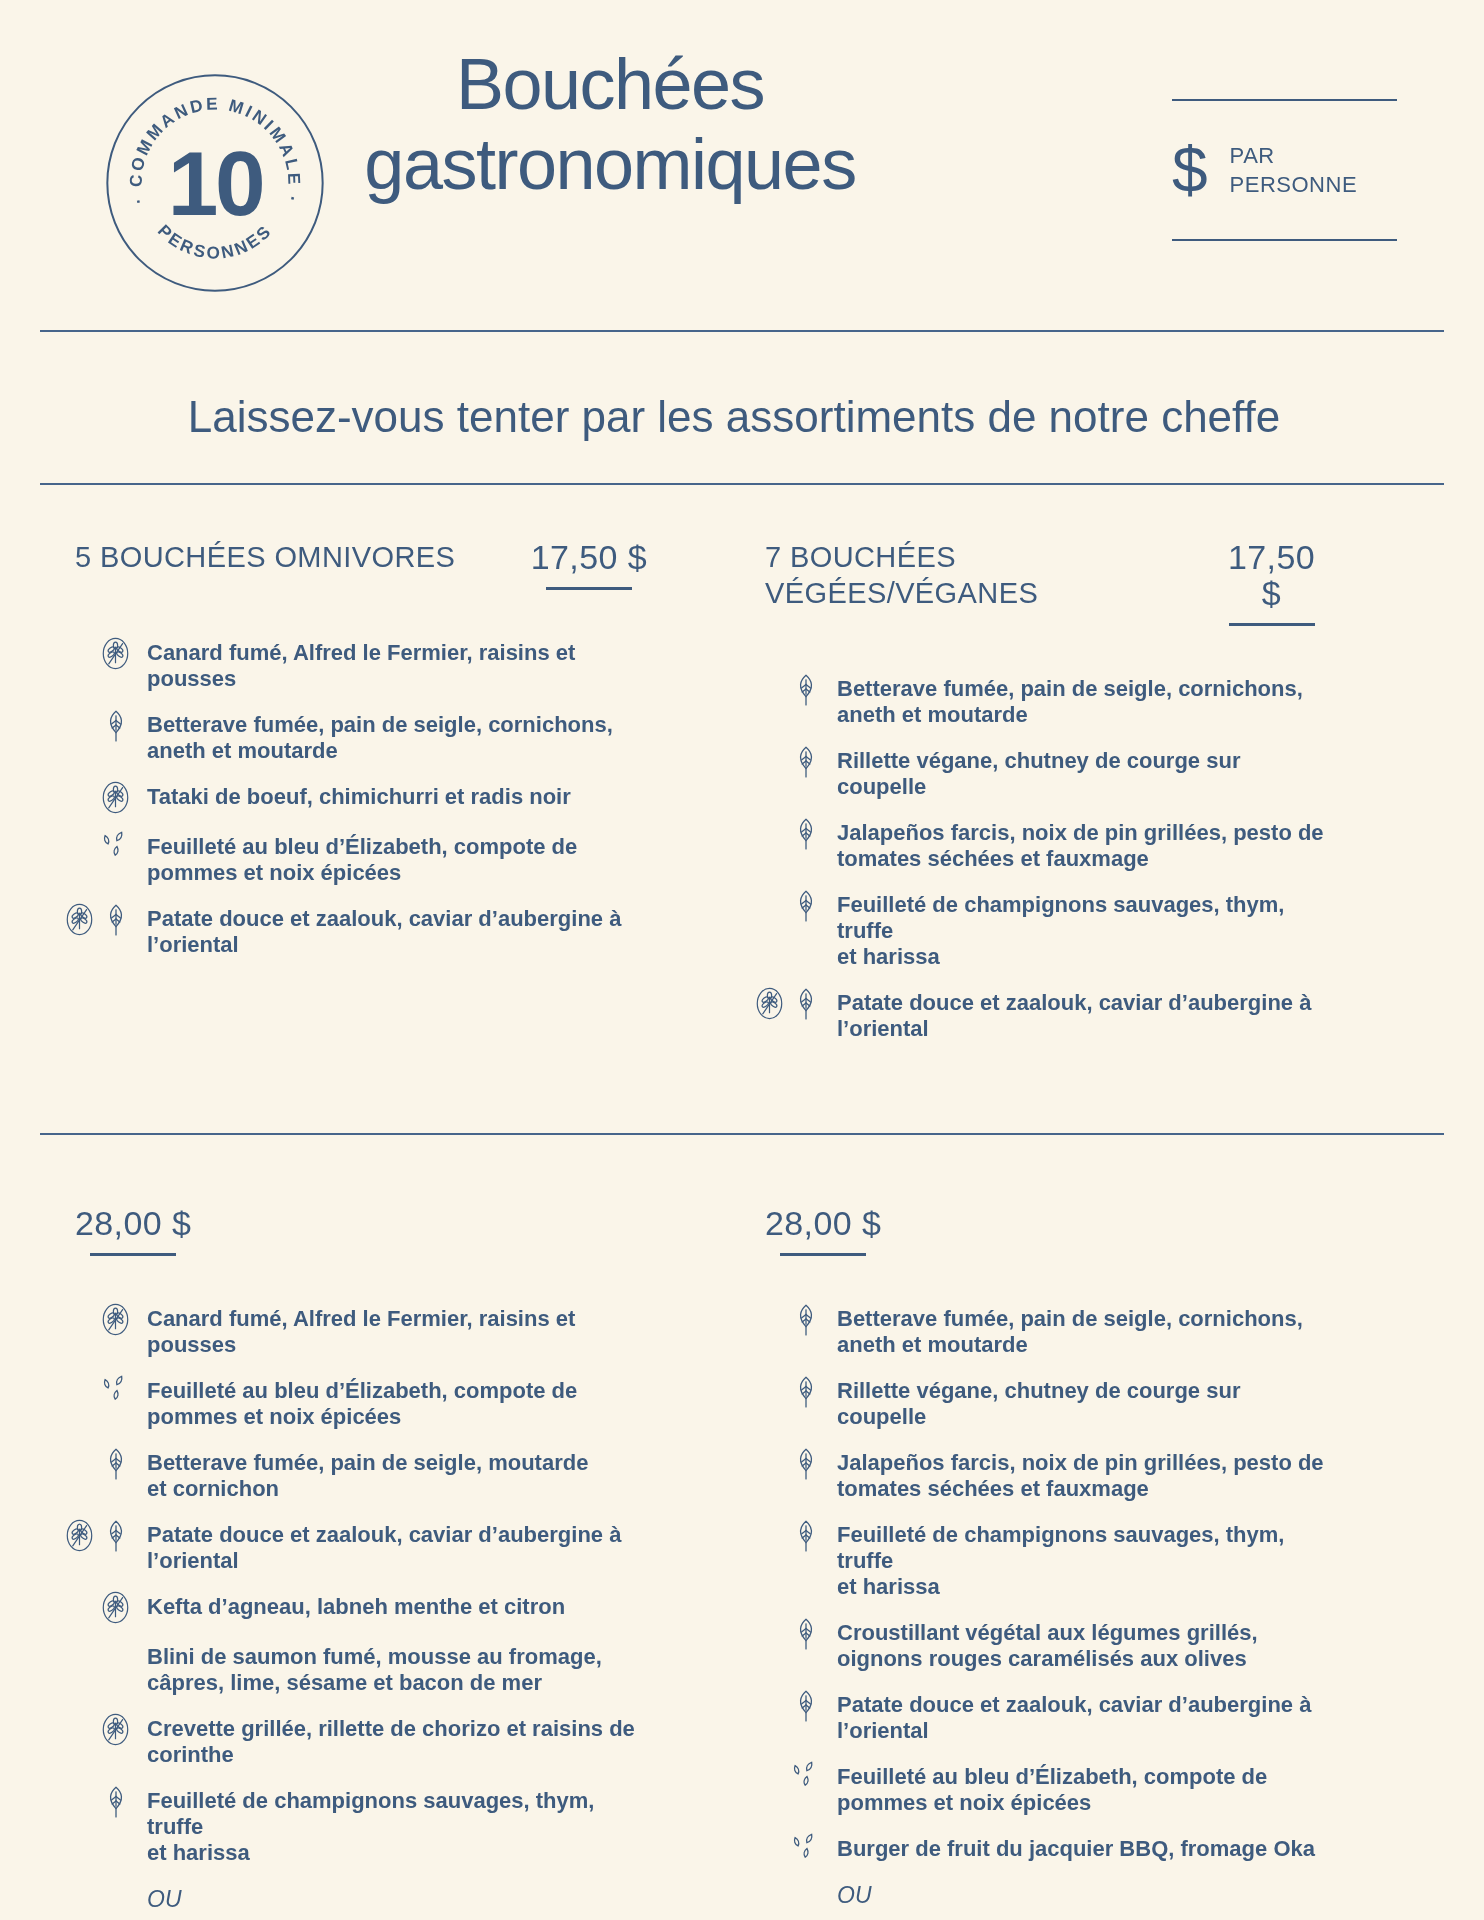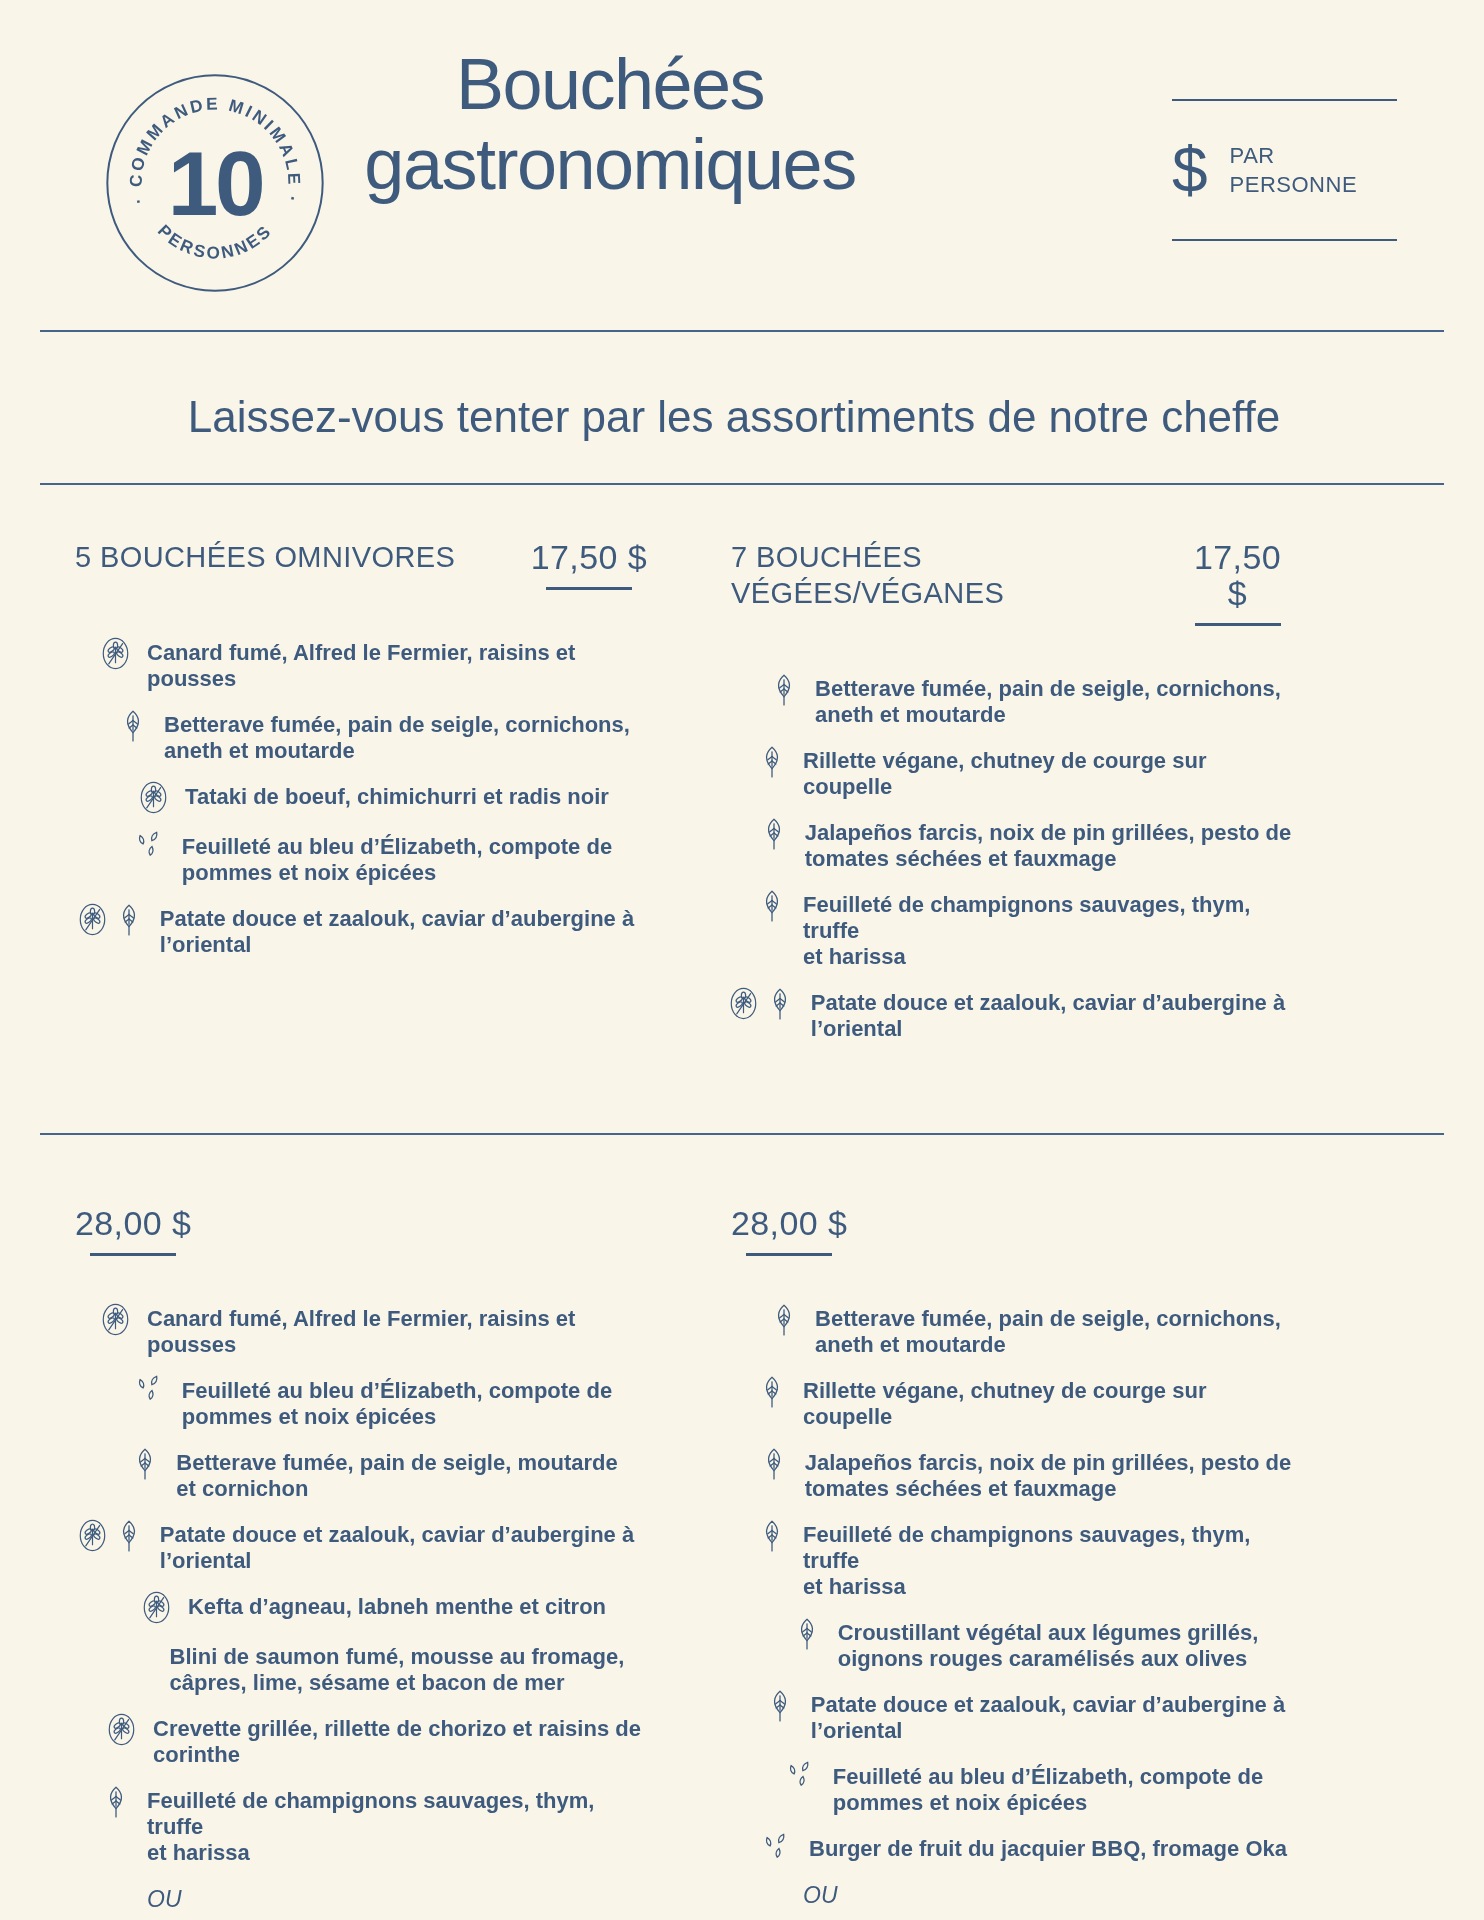--- a/index.html
+++ b/index.html
@@ -39,35 +39,35 @@
   .pp-label{font-size:22px;line-height:29px;letter-spacing:0.5px;font-weight:400;}
   
   .rule{border:none;border-top:2px solid #47658b;margin:0 40px;}
   
   .subtitle{
     text-align:center;font-size:44px;font-weight:400;line-height:50px;
     padding:60px 56px 41px 40px;color:var(--ink);
   }
   
   .grid{
-    display:grid;grid-template-columns:572px 562px;column-gap:84px;
+    display:grid;grid-template-columns:572px 562px;column-gap:118px;
     margin:0 75px;
   }
   .grid-top{padding:54px 0 71px 0;}
   .grid-bottom{padding:70px 0 0 0;}
   .sec-head{display:flex;justify-content:space-between;align-items:flex-start;}
   .sec-title{
     margin:0;font-size:29px;font-weight:500;letter-spacing:0.4px;
     line-height:36px;color:var(--ink);
   }
   .price-wrap{text-align:center;}
   .sec-price{font-size:34px;font-weight:500;line-height:36px;letter-spacing:0.4px;}
   .price-underline{width:86px;height:3px;background:var(--ink);margin:12px auto 0 auto;}
   .items{list-style:none;margin:50px 0 0 0;padding:0;}
-  .item{display:flex;margin-bottom:20px;justify-content:center;}
+  .item{display:flex;margin-bottom:20px;}
   .icons{
     width:54px;min-width:54px;display:flex;justify-content:flex-end;
     gap:10px;margin-right:18px;margin-top:-3px;flex-shrink:0;
   }
   .icons svg{flex-shrink:0;}
   .item-text{
     font-size:22px;font-weight:700;line-height:26px;
     white-space:pre-line;color:var(--ink);
   }
   .ou{

